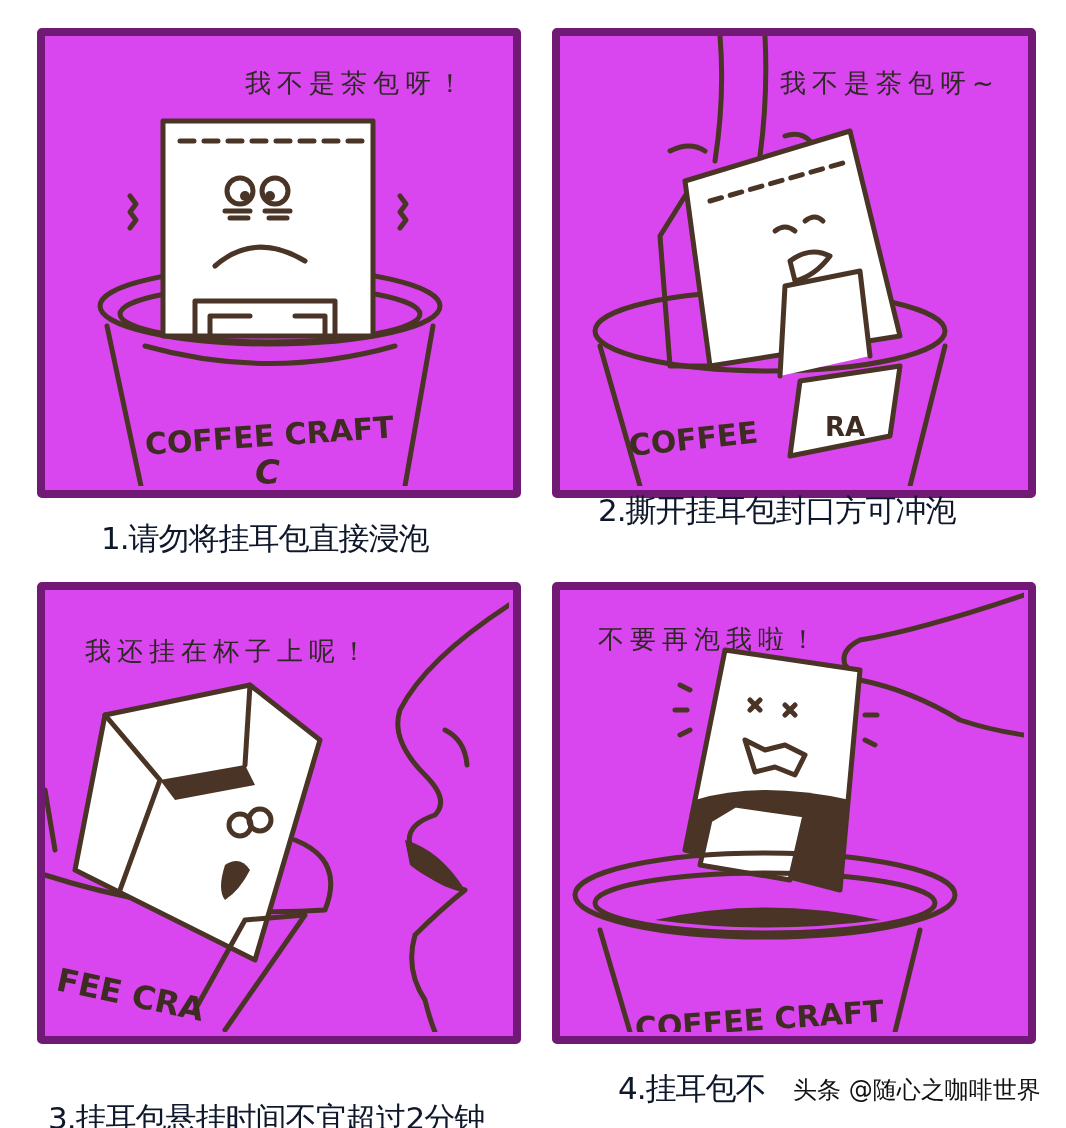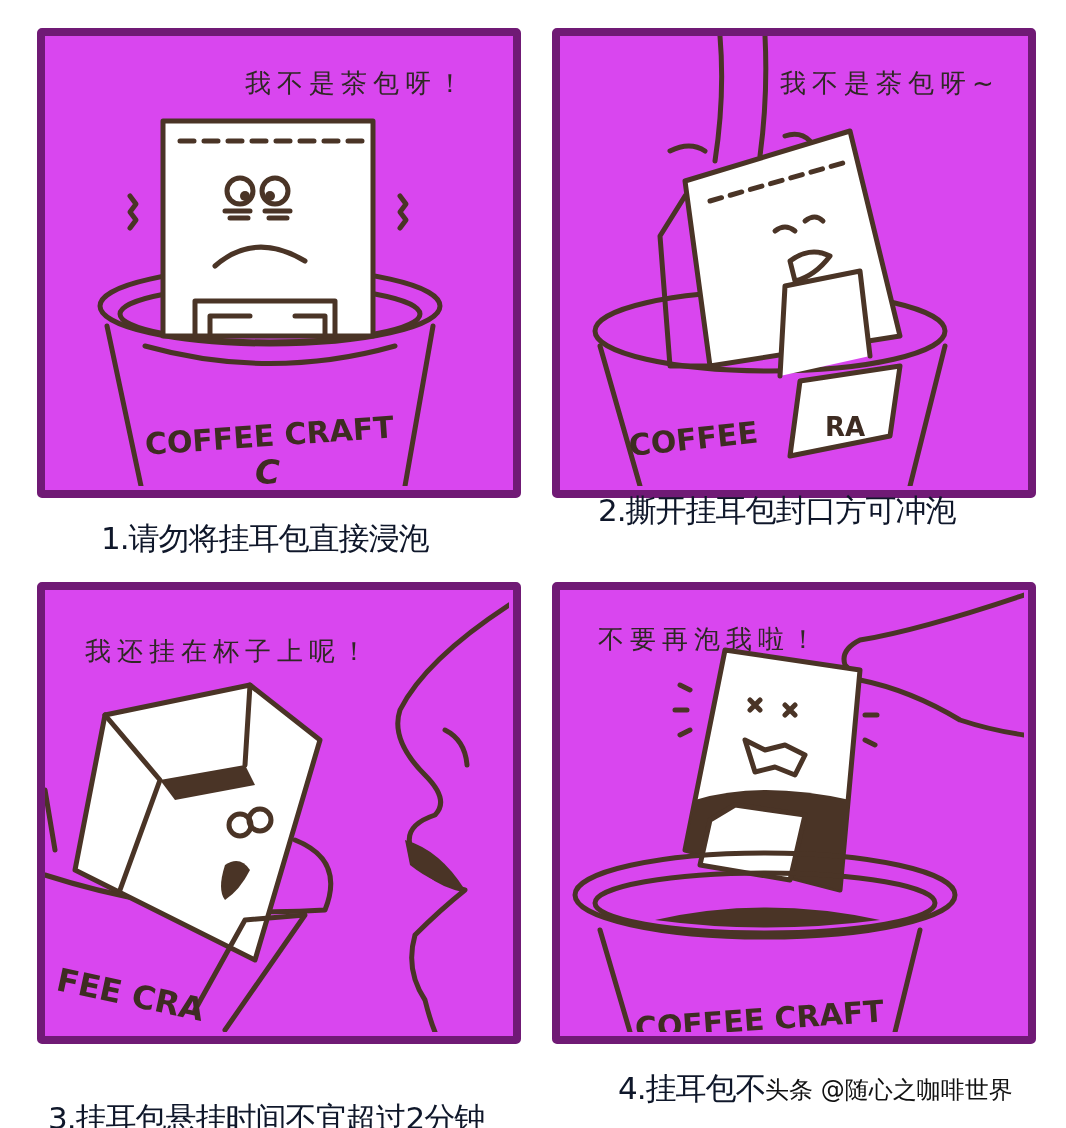--- a/index.html
+++ b/index.html
@@ -118,13 +118,13 @@
 
     <ellipse class="ink" cx="205" cy="305" rx="190" ry="42"></ellipse>
     <ellipse class="ink" cx="205" cy="313" rx="170" ry="30" stroke-width="3"></ellipse>
     <path class="inkf" d="M95 330 Q205 305 320 330 Q205 345 95 330 Z"></path>
     <path class="ink" d="M40 340 L70 442"></path>
     <path class="ink" d="M360 340 L335 442"></path>
     <text class="brand" x="200" y="440" font-size="30" text-anchor="middle" transform="rotate(-4 200 440)">COFFEE CRAFT</text>
   </svg>
 </div>
 <span class="caption" style="left:618px;top:1068px;">4.挂耳包不</span>
-<span class="watermark" style="left:765px;top:1074px;">头条 @随心之咖啡世界</span>
+<span class="watermark" style="left:793px;top:1074px;">头条 @随心之咖啡世界</span>
 
 </body></html>

